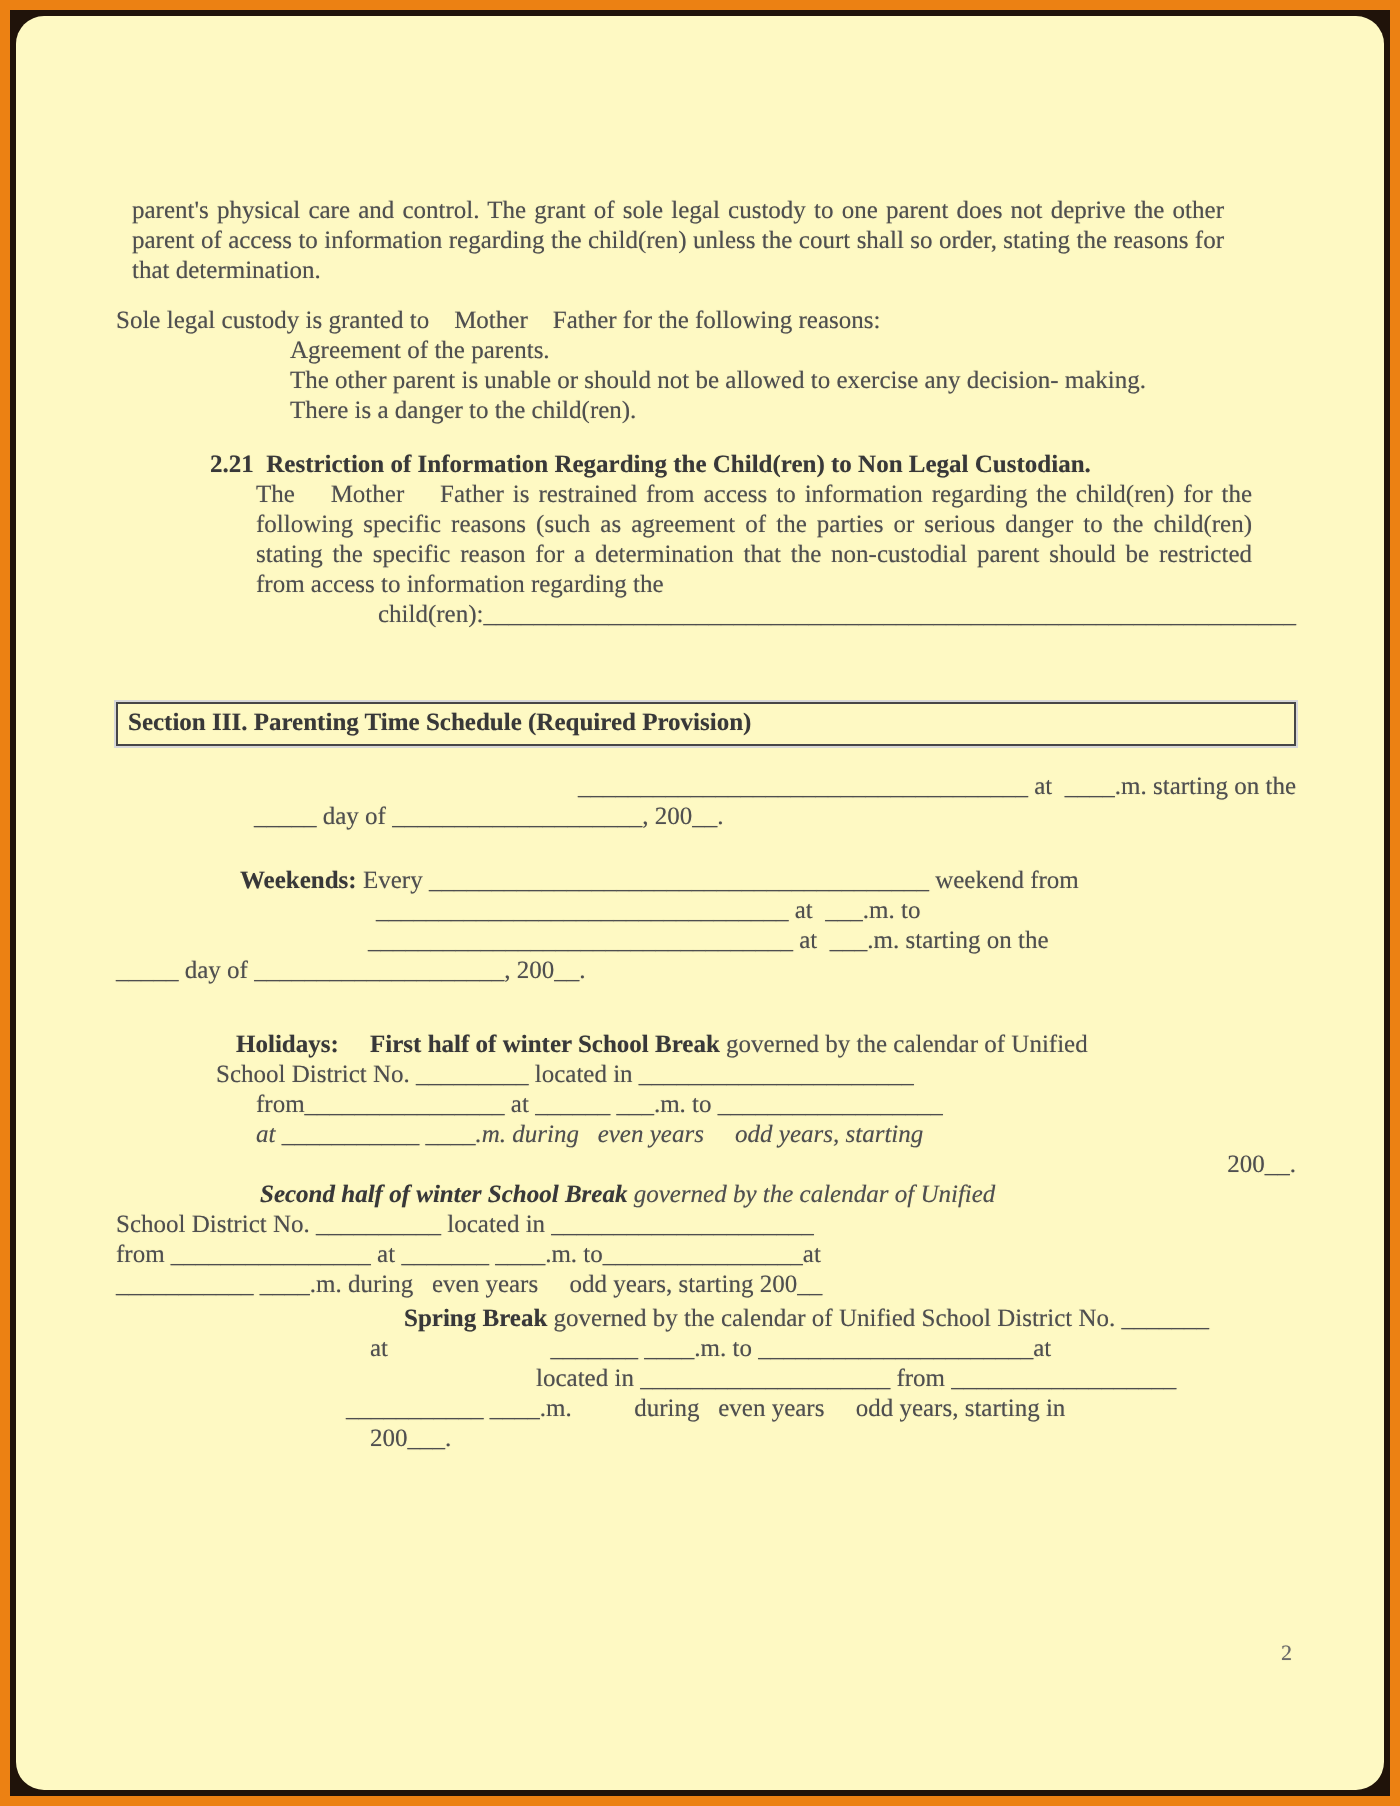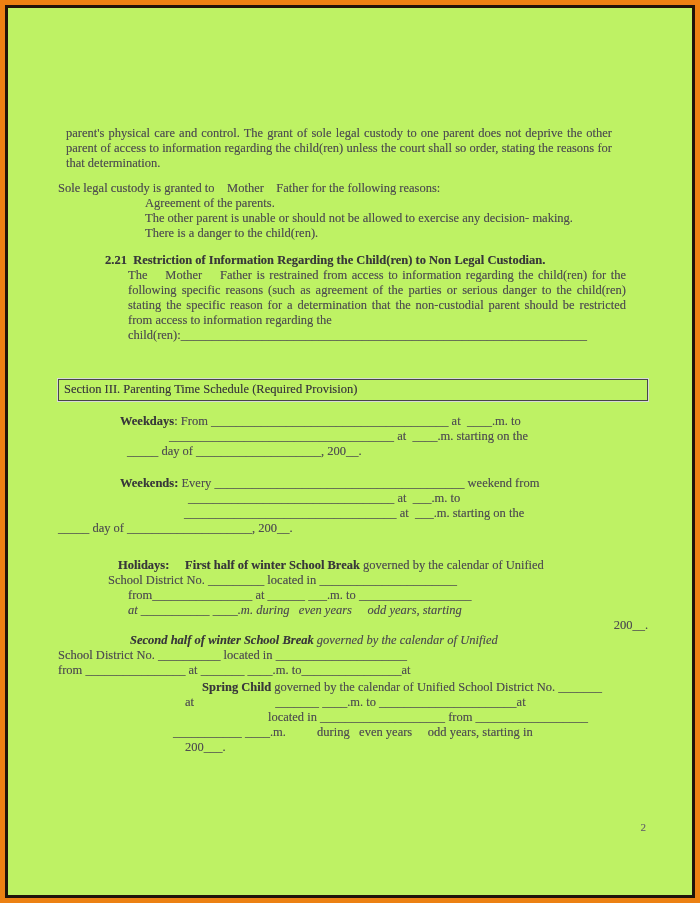--- a/index.html
+++ b/index.html
@@ -12,45 +12,46 @@
     overflow:hidden;
   }
   .frame-dark {
     width:100%; height:100%;
     background:#20130a;
     box-sizing:border-box;
     padding:3px;
   }
   .page {
     width:100%; height:100%;
-    background:#bef264;
+    background:#fef9c3;
     box-sizing:border-box;
     position:relative;
     overflow:hidden;
-    padding:118px 44px 0 50px;
+    padding:90px 44px 0 50px;
     font-size:12.5px;
     line-height:15px;
     color:#4f4f4f;
     text-shadow:0 0 0.4px rgba(90,90,90,0.55);
+    border-radius:14px;
   }
   .para { text-align:justify; }
   .intro { margin-left:8px; width:546px; }
   .sole-line { margin-top:10px; }
   .reasons { margin-left:60px; width:508px; }
   .reason { text-indent:27px; text-align:justify; }
   .b { font-weight:bold; color:#383838; }
   .h221 { margin-top:12px; margin-left:47px; font-weight:bold; color:#383838; }
   .body221 { margin-left:70px; width:498px; }
-  .blankline { margin-left:70px; white-space:nowrap; }
+  .blankline { margin-left:70px; white-space:nowrap;text-align:right; }
   .sec3box {
     margin-top:36px;
     border:1px solid #474747;
     box-shadow:0 0 0 1px #d8d8d8;
     padding:2px 5px 3px 5px;
-    font-weight:normal;
+    font-weight:bold;
     color:#383838;
     width:100%;
     box-sizing:border-box;
   }
   .h31 { margin-top:14px; margin-left:47px; font-weight:bold; color:#383838; }
   .fgroup { }
   .fline { white-space:nowrap; }
   .pagenum {
     position:absolute;
     top:812px; right:46px;
@@ -74,22 +75,21 @@
     </div>
 
     <div class="h221">2.21&nbsp; Restriction of Information Regarding the Child(ren) to Non Legal Custodian.</div>
     <div class="para body221">The&nbsp;&nbsp;&nbsp;&nbsp;Mother&nbsp;&nbsp;&nbsp;&nbsp;Father is restrained from access to information regarding the child(ren) for the following specific reasons (such as agreement of the parties or serious danger to the child(ren) stating the specific reason for a determination that the non-custodial&nbsp;parent should be restricted from access to information regarding the</div>
     <div class="blankline">child(ren):_________________________________________________________________</div>
 
     <div class="sec3box">Section III. Parenting Time Schedule (Required Provision)</div>
 
 
     <div class="fgroup" style="margin-top:13px;">
-      <div class="fline" style="margin-left:62px;"><span class="b">Weekdays</span><span>: From ______________________________________ at&nbsp;&nbsp;____.m. to</span></div>
-      <div class="fline" style="margin-left:111px;"><span>____________________________________ at&nbsp;&nbsp;____.m. starting on the</span></div>
+      <div class="fline" style="margin-left:111px;text-align:right;"><span>____________________________________ at&nbsp;&nbsp;____.m. starting on the</span></div>
       <div class="fline" style="margin-left:69px;"><span>_____ day of ____________________, 200__.</span></div>
     </div>
 
     <div class="fgroup" style="margin-top:17px;">
       <div class="fline" style="margin-left:62px;"><span class="b">Weekends:</span><span> Every ________________________________________ weekend from</span></div>
       <div class="fline" style="margin-left:130px;"><span>_________________________________ at&nbsp;&nbsp;___.m. to</span></div>
       <div class="fline" style="margin-left:126px;"><span>__________________________________ at&nbsp;&nbsp;___.m. starting on the</span></div>
       <div class="fline" style="margin-left:0;"><span>_____ day of ____________________, 200__.</span></div>
     </div>
 
@@ -98,24 +98,25 @@
       <div class="fline" style="margin-left:50px;"><span>School District No. _________ located in ______________________</span></div>
       <div class="fline" style="margin-left:70px;"><span>from________________ at ______ ___.m. to __________________</span></div>
       <div class="fline" style="margin-left:70px;font-style:italic;"><span>at ___________ ____.m. during&nbsp;&nbsp;&nbsp;even years&nbsp;&nbsp;&nbsp;&nbsp;&nbsp;odd years, starting</span></div>
       <div class="fline" style="margin-left:70px;text-align:right;"><span>200__.</span></div>
     </div>
 
     <div class="fgroup">
       <div class="fline" style="margin-left:72px;font-style:italic;"><span class="b">Second half of winter School Break</span><span> governed by the calendar of Unified</span></div>
       <div class="fline" style="margin-left:0;"><span>School District No. __________ located in _____________________</span></div>
       <div class="fline" style="margin-left:0;"><span>from ________________ at _______ ____.m. to________________at</span></div>
+      <div class="fline" style="margin-left:0;"><span>___________ ____.m. during&nbsp;&nbsp;&nbsp;even years&nbsp;&nbsp;&nbsp;&nbsp;&nbsp;odd years, starting 200__</span></div>
     </div>
 
     <div class="fgroup" style="margin-top:2px;">
-      <div class="fline" style="margin-left:144px;"><span class="b">Spring Child</span><span> governed by the calendar of Unified School District No. _______</span></div>
+      <div class="fline" style="margin-left:144px;"><span class="b">Spring Break</span><span> governed by the calendar of Unified School District No. _______</span></div>
       <div class="fline" style="margin-left:127px;"><span>at&nbsp;&nbsp;&nbsp;&nbsp;&nbsp;&nbsp;&nbsp;&nbsp;&nbsp;&nbsp;&nbsp;&nbsp;&nbsp;&nbsp;&nbsp;&nbsp;&nbsp;&nbsp;&nbsp;&nbsp;&nbsp;&nbsp;&nbsp;&nbsp;&nbsp;&nbsp;_______ ____.m. to ______________________at</span></div>
       <div class="fline" style="margin-left:210px;"><span>located in ____________________ from __________________</span></div>
       <div class="fline" style="margin-left:115px;"><span>___________ ____.m.&nbsp;&nbsp;&nbsp;&nbsp;&nbsp;&nbsp;&nbsp;&nbsp;&nbsp;&nbsp;during&nbsp;&nbsp;&nbsp;even years&nbsp;&nbsp;&nbsp;&nbsp;&nbsp;odd years, starting in</span></div>
       <div class="fline" style="margin-left:127px;"><span>200___.</span></div>
     </div>
 
     <div class="pagenum">2</div>
 
   </div>
 </div>

